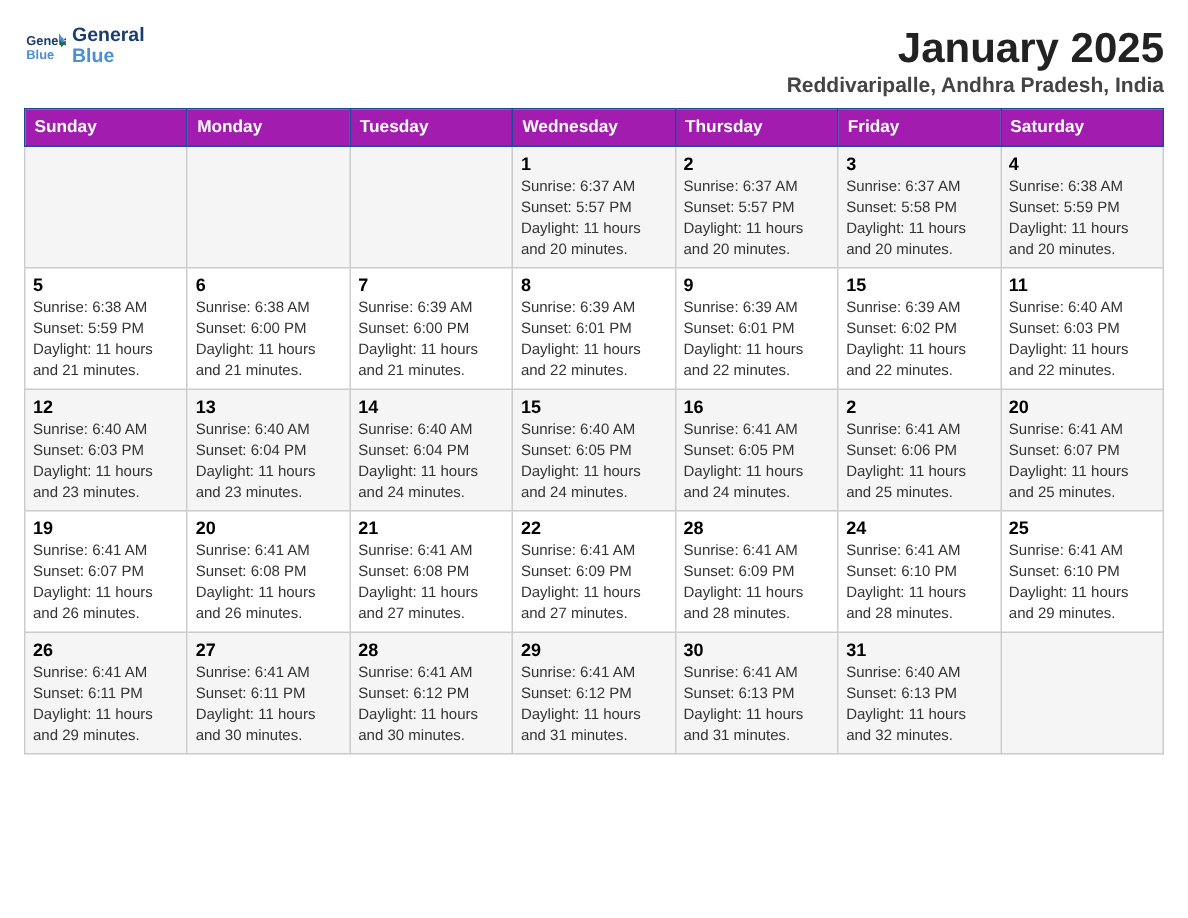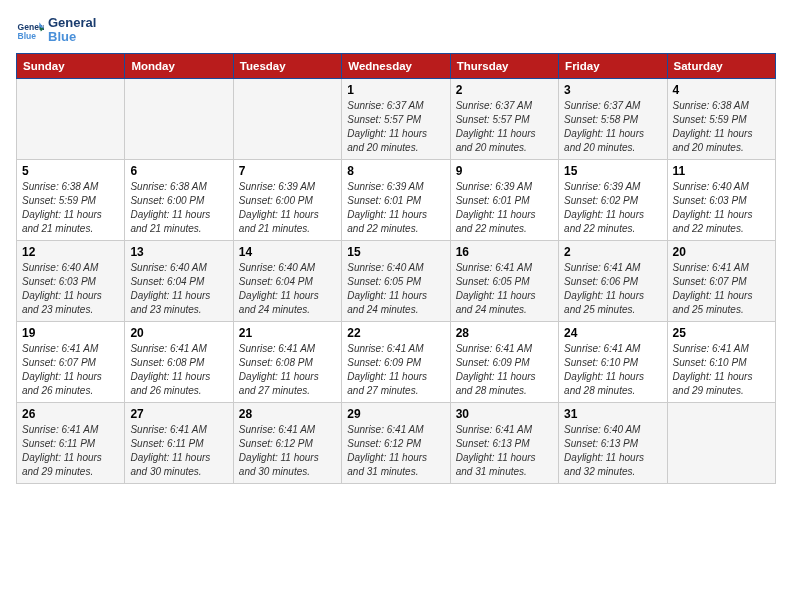--- a/index.html
+++ b/index.html
@@ -37,21 +37,21 @@
       font-size: 14px;
       color: #444;
       font-weight: bold;
     }
     table {
       width: 100%;
       border-collapse: collapse;
       font-size: 10.5px;
     }
     thead tr th {
-      background: #b91c1c;
+      background: #a21caf;
       color: #fff;
       text-align: left;
       padding: 6px 6px;
       font-size: 11.5px;
       font-weight: bold;
       border: 1px solid #1a4a9a;
     }
     tbody tr td {
       border: 1px solid #ccc;
       padding: 4px 5px;
@@ -66,21 +66,20 @@
     .day-num {
       font-weight: bold;
       font-size: 12px;
       display: block;
       margin-bottom: 2px;
     }
     .day-info {
       color: #333;
       font-size: 10px;
       line-height: 1.4;
-      font-style: italic;
     }
     td.empty {
       background: #f9f9f9;
     }
   </style>
 </head>
 <body>
 
 <div class="header">
   <div class="logo">
@@ -88,20 +87,24 @@
       <text x="2" y="18" font-size="11" font-weight="bold" fill="#1a3c6e">General</text>
       <text x="2" y="30" font-size="11" font-weight="bold" fill="#4a90d9">Blue</text>
       <polygon points="30,8 36,16 30,14" fill="#4a90d9"></polygon>
       <polygon points="30,14 36,16 32,20" fill="#1a6e4a"></polygon>
     </svg>
     <div>
       <div style="font-size:13px;font-weight:bold;color:#1a3c6e;line-height:1.1;">General</div>
       <div style="font-size:13px;font-weight:bold;color:#4a90d9;line-height:1.1;">Blue</div>
     </div>
   </div>
+  <div class="title-block">
+    <div class="main-title">January 2025</div>
+    <div class="sub-title">Reddivaripalle, Andhra Pradesh, India</div>
+  </div>
 </div>
 
 <table>
   <thead>
     <tr>
     <th>Sunday</th>
         <th>Monday</th>
         <th>Tuesday</th>
         <th>Wednesday</th>
         <th>Thursday</th>

